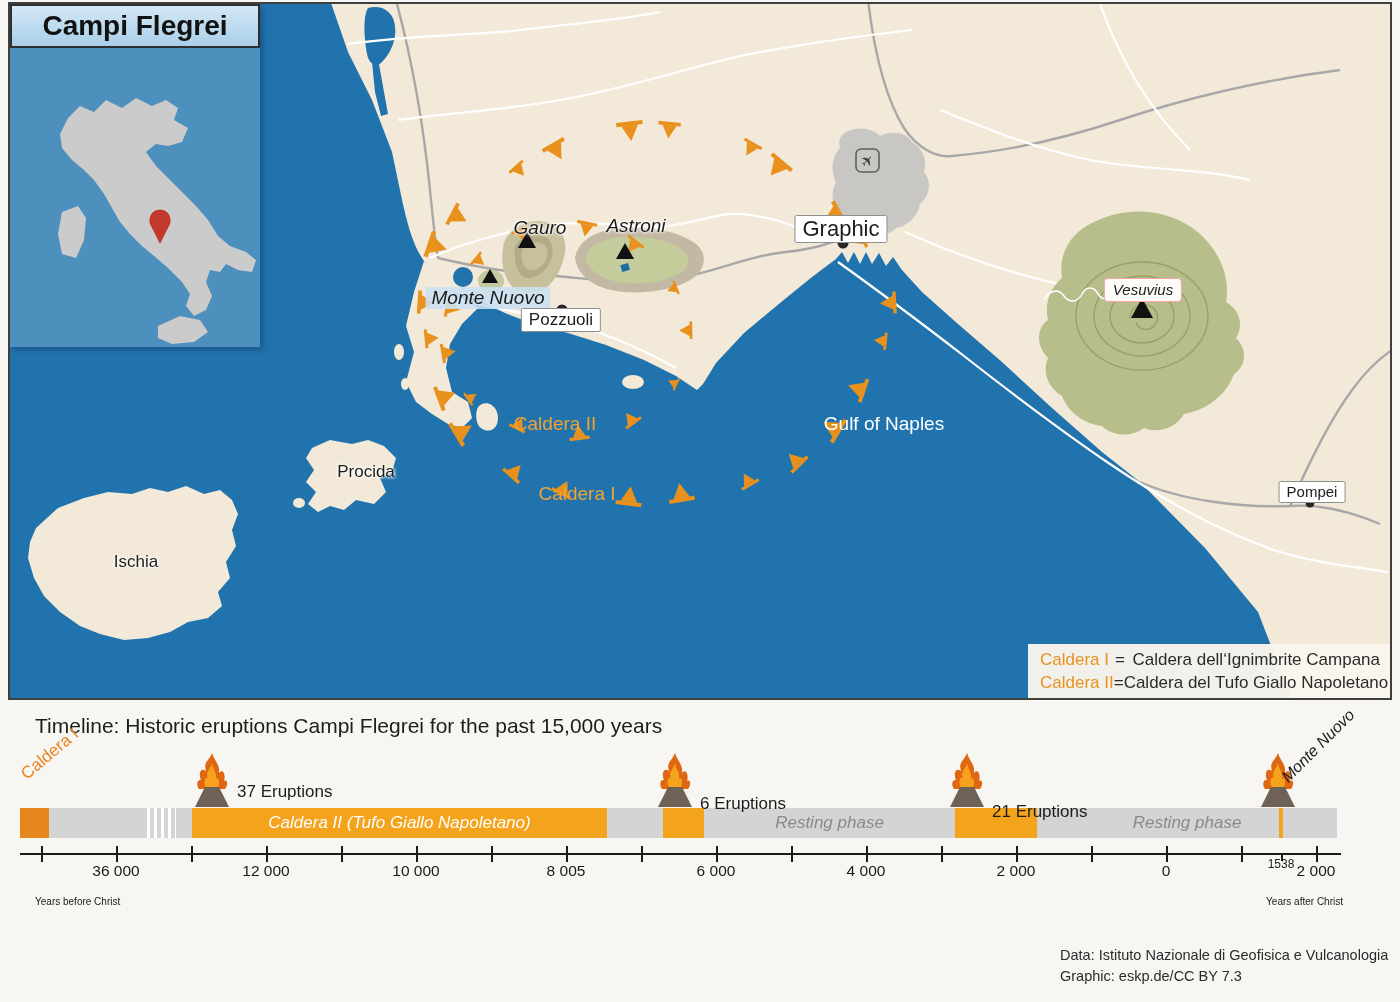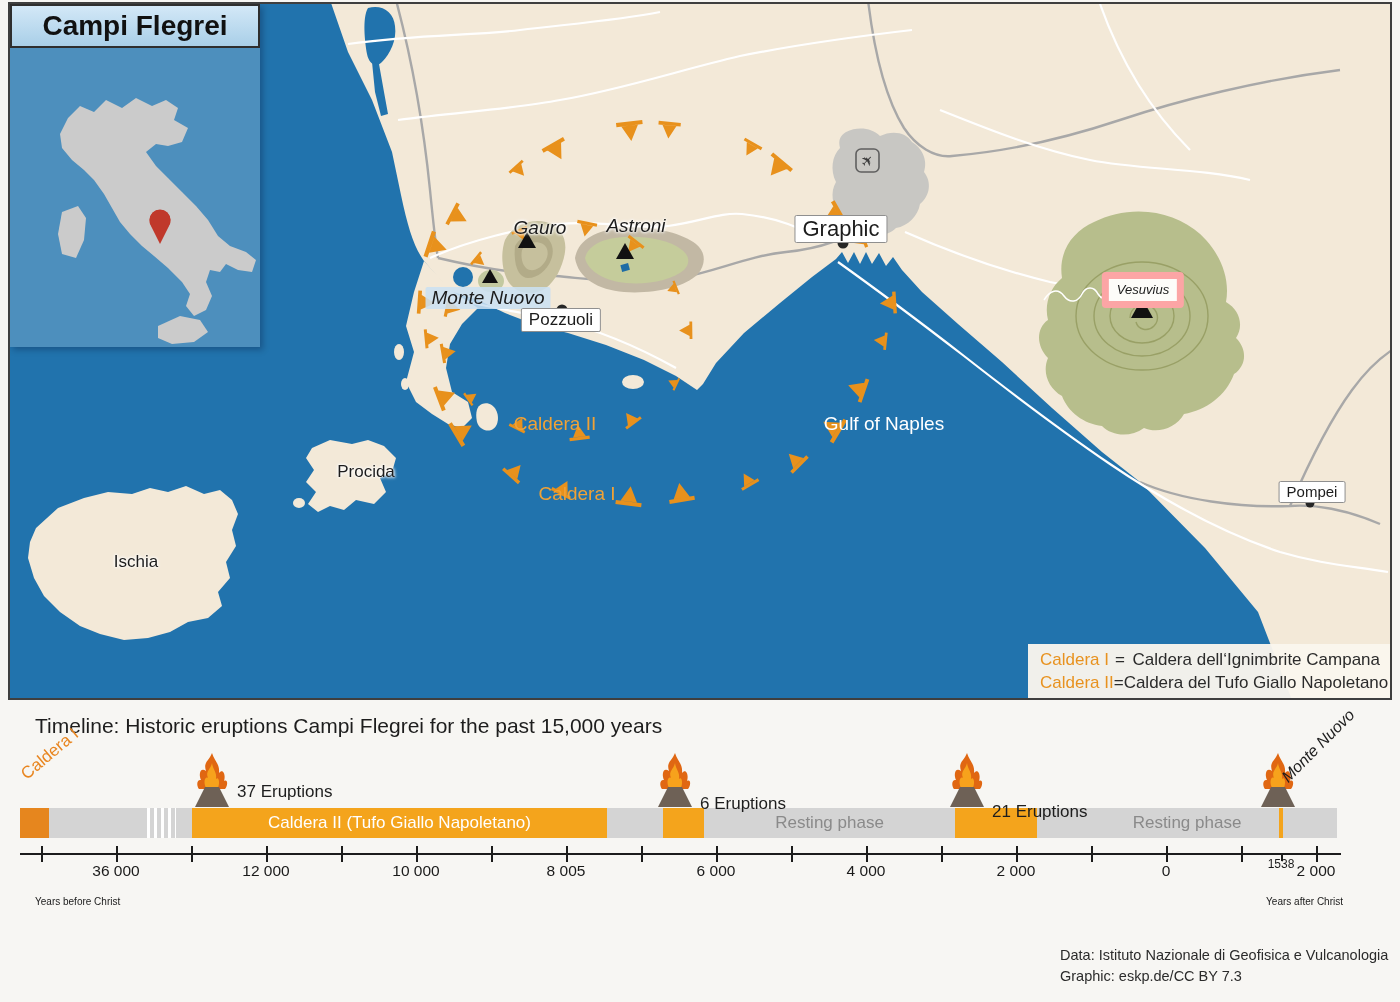--- a/index.html
+++ b/index.html
@@ -12,21 +12,21 @@
              border:2px solid #3f3f3f;background:#2173ad;overflow:hidden;}
   .map-panel svg.basemap{position:absolute;left:0;top:0;}
   .maplabel{position:absolute;transform:translate(-50%,-50%);white-space:nowrap;
             font-size:17px;color:#1c1c1c;
             text-shadow:0 0 3px #fff,0 0 3px #fff,0 0 4px #fff;}
   .maplabel.it{font-style:italic;font-size:19px;}
   .maplabel.boxed{background:#fff;border:1px solid #8f8f8f;padding:0 7px;line-height:22px;
                   text-shadow:none;border-radius:2px;}
   .maplabel.naples{font-size:22px;line-height:26px;}
   .maplabel.pompei{font-size:15px;line-height:20px;}
-  .maplabel.vesuvius{font-style:italic;font-size:13px;background:#fdfcf9;border:7px solid #fca5a5;
+  .maplabel.vesuvius{font-style:italic;font-size:15px;background:#fdfcf9;border:1px solid #fca5a5;
                      border-radius:4px;line-height:22px;text-shadow:none;padding:0 8px;}
   .maplabel.montenuovo{font-style:italic;font-size:19px;background:rgba(203,224,241,.88);
                        padding:0 6px;border-radius:2px;text-shadow:none;}
   .maplabel.sea{color:#fff;font-size:19px;text-shadow:none;}
   .maplabel.orange{color:#f0a236;font-size:19px;text-shadow:none;}
 
   
   .inset{position:absolute;left:0;top:0;width:250px;height:343px;
          background:rgba(255,255,255,.2);box-shadow:3px 3px 6px rgba(0,0,30,.25);}
   .inset-title{position:absolute;left:0;top:0;width:250px;height:44px;
@@ -42,21 +42,21 @@
   .legend-term{color:#e8921f;width:78px;}
   .legend-eq{width:18px;color:#2b2b2b;}
   .legend-def{color:#2b2b2b;}
 
   
   .timeline{position:absolute;left:0;top:702px;width:1400px;height:300px;}
   .tl-title{position:absolute;left:35px;top:12px;font-size:21px;color:#1d1d1d;}
   .rot-label{position:absolute;white-space:nowrap;transform-origin:0 100%;}
   .rot-caldera1{left:30px;top:62px;color:#e8851f;font-size:17px;transform:rotate(-40deg);}
   .rot-montenuovo{left:1291px;top:66px;font-size:16px;font-style:italic;color:#1d1d1d;transform:rotate(-45deg);}
-  .bar{position:absolute;left:0;top:106px;height:36px;width:1400px;}
+  .bar{position:absolute;left:0;top:106px;height:36px;width:1400px;font-style:italic;}
   .seg{position:absolute;top:0;height:30px;display:flex;align-items:center;justify-content:center;}
   .seg span{font-size:17px;white-space:nowrap;}
   .erupt{position:absolute;}
   .erupt-label{position:absolute;font-size:17px;color:#1d1d1d;white-space:nowrap;}
   .axis-line{position:absolute;left:20px;top:151px;width:1321px;height:2px;background:#1c1c1c;}
   .tick{position:absolute;width:2px;background:#1c1c1c;}
   .tick-label{position:absolute;transform:translateX(-50%);font-size:15.5px;color:#1a1a1a;top:160px;}
   .tick-label.small{font-size:12px;top:155px;}
   .axis-caption{position:absolute;top:194px;font-size:10px;color:#1a1a1a;}
   .footer{position:absolute;left:1060px;top:243px;font-size:14.5px;line-height:21px;color:#2b2b2b;}

